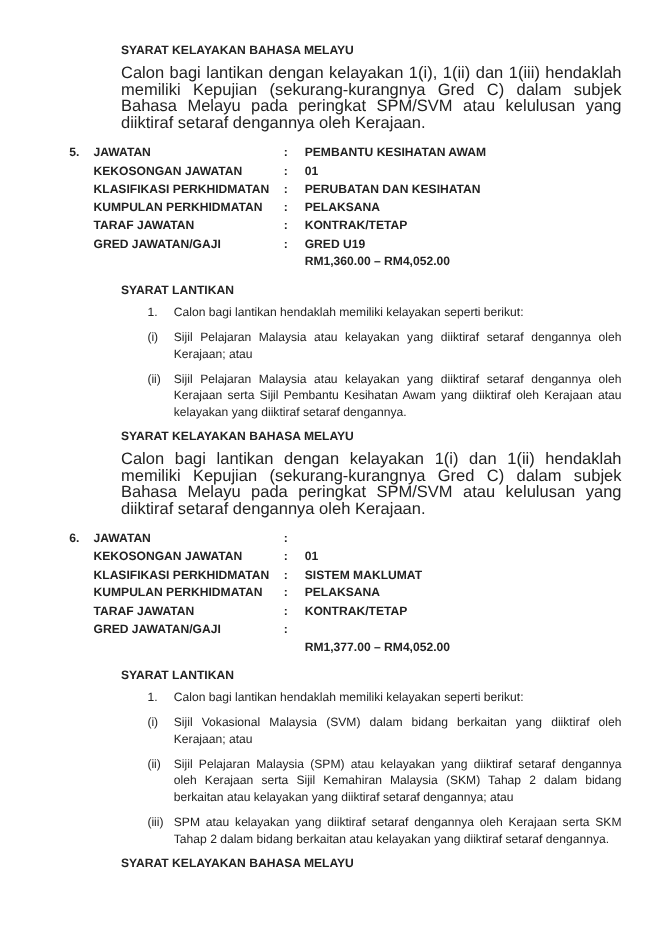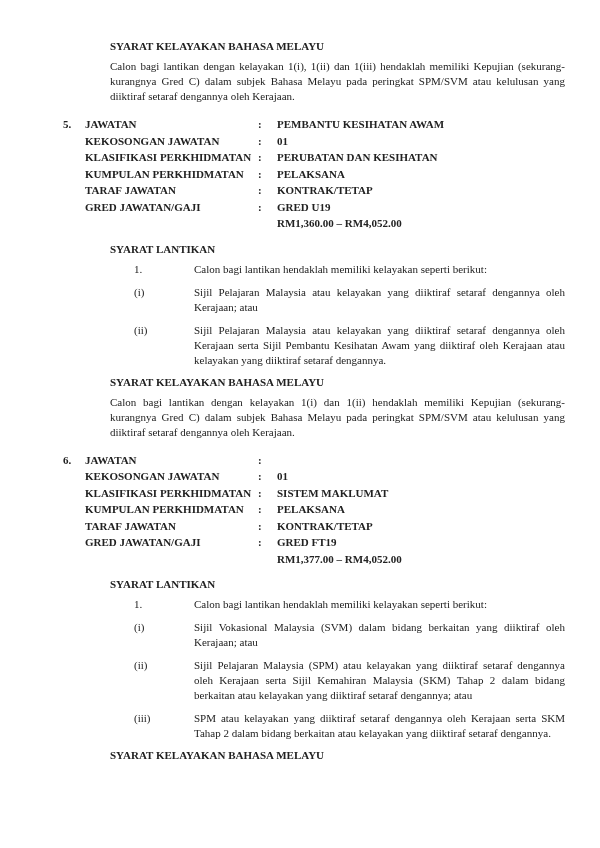--- a/index.html
+++ b/index.html
@@ -7,28 +7,27 @@
   body {
     width:600px; height:848px;
     font-family:"Liberation Sans", sans-serif;
     color:#222222;
   }
   .page {
     width:600px; height:848px;
     padding:40px 35px 0 63px;
     overflow:hidden;
     background:#ffffff;
-    font-family:Liberation Serif, serif;
   }
   .heading {
     font-size:11px; font-weight:bold;
     margin:0 0 7px 47px;
   }
   .para {
-    font-size:11px; line-height:15px;
+    font-size:15px; line-height:15px;
     text-align:justify;
     width:455px;
     margin:0 0 12px 47px;
   }
   .job { margin:0 0 11px 0; }
   .jrow {
     display:flex;
     font-size:11px; font-weight:bold;
     line-height:16.5px;
   }
@@ -36,21 +35,21 @@
   .jlbl { width:173px; flex:none; }
   .jcol { width:19px; flex:none; }
   .jval { flex:1; }
   .li {
     display:flex;
     width:431px;
     margin:0 0 8px 71px;
     font-size:11px; line-height:15px;
   }
   .marker { width:24px; flex:none; }
-  .litext { flex:1; text-align:justify;margin-left:36px; }
+  .litext { flex:1; text-align:justify; }
   .heading.after-list { margin-top:2px; }
 </style>
 </head>
 <body>
 
 <div class="page">
 
   <div class="heading">SYARAT KELAYAKAN BAHASA MELAYU</div>
   <p class="para">Calon bagi lantikan dengan kelayakan 1(i), 1(ii) dan 1(iii) hendaklah memiliki Kepujian (sekurang-kurangnya Gred C) dalam subjek Bahasa Melayu pada peringkat SPM/SVM atau kelulusan yang diiktiraf setaraf dengannya oleh Kerajaan.</p>
 
@@ -143,21 +142,20 @@
     <div class="jrow">
       <span class="jnum"></span>
       <span class="jlbl">TARAF JAWATAN</span>
       <span class="jcol">:</span>
       <span class="jval">KONTRAK/TETAP</span>
     </div>
     <div class="jrow">
       <span class="jnum"></span>
       <span class="jlbl">GRED JAWATAN/GAJI</span>
       <span class="jcol">:</span>
-      <span class="jval">GRED FT19</span>
     </div>
     <div class="jrow">
       <span class="jnum"></span>
       <span class="jlbl"></span>
       <span class="jcol"></span>
       <span class="jval">RM1,377.00 – RM4,052.00</span>
     </div>
   </div>
 
   <div class="heading">SYARAT LANTIKAN</div>

